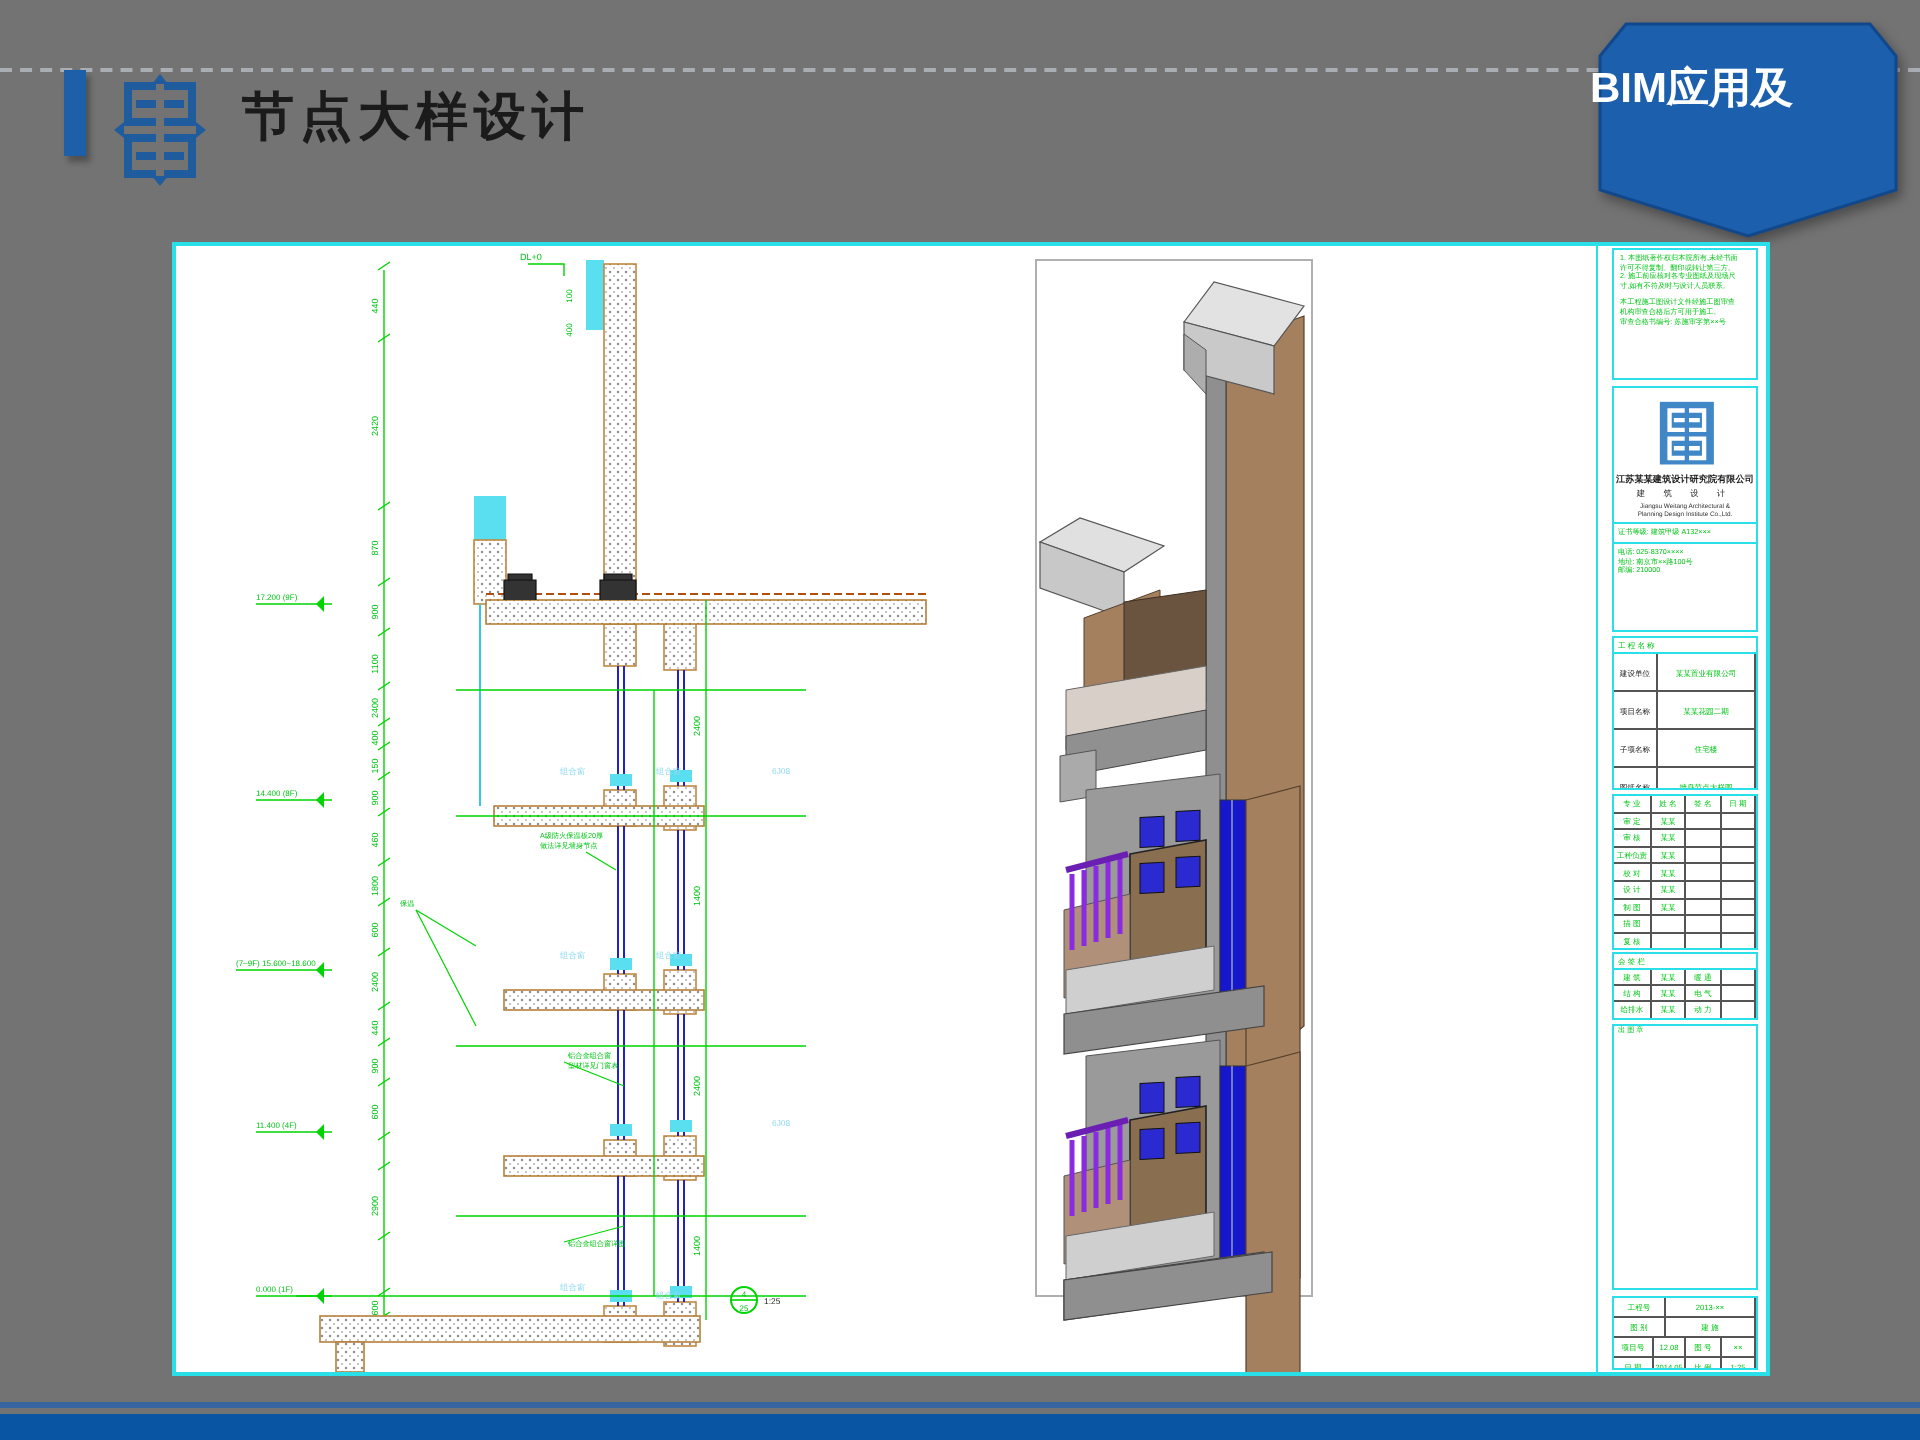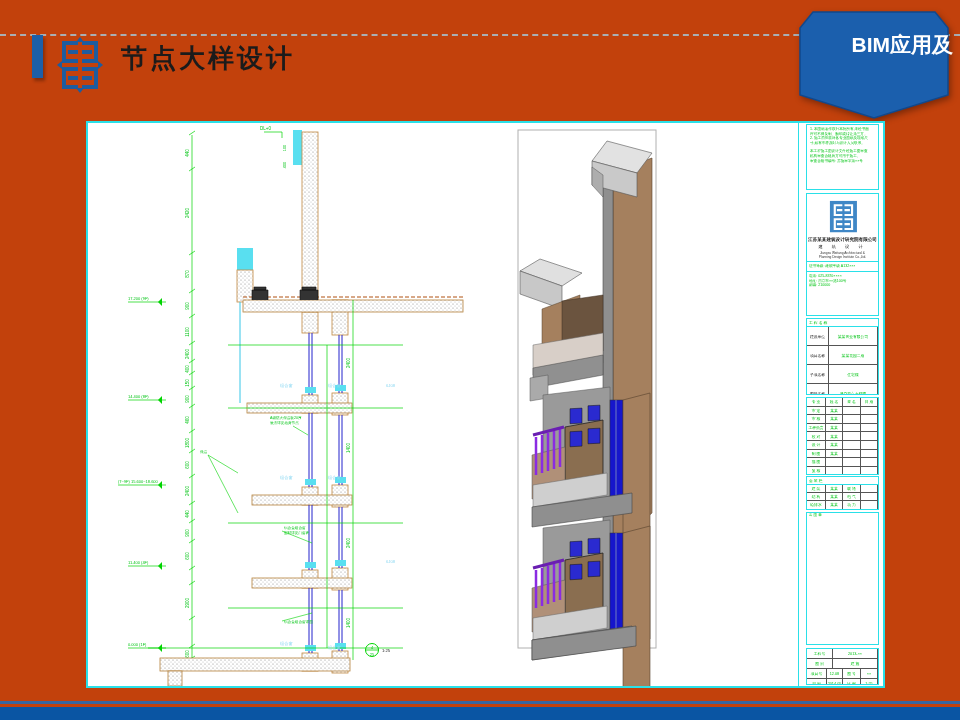--- a/index.html
+++ b/index.html
@@ -1,26 +1,26 @@
 <!DOCTYPE html>
 <html><head>
 <meta charset="utf-8">
 <style>
   html,body{margin:0;padding:0;background:#e8e8e8;}
-  #slide{position:relative;width:960px;height:720px;background:#c2410c;overflow:hidden;
+  #slide{position:relative;width:960px;height:720px;background:#737373;overflow:hidden;
          font-family:"Liberation Sans",sans-serif;}
   
   #dash-line{position:absolute;left:0;top:34px;width:960px;height:0;border-top:2px dashed #a9aeb4;}
   #accent-bar{position:absolute;left:32px;top:35px;width:11px;height:43px;background:#1d5fa8;
               box-shadow:2px 3px 3px rgba(0,0,0,.3);}
   #logo{position:absolute;left:57px;top:37px;}
   #page-title{position:absolute;left:121px;top:41px;font-size:26px;font-weight:700;color:#1b1b1b;letter-spacing:3px;}
   
   #ribbon{position:absolute;left:795px;top:6px;width:158px;height:118px;filter:drop-shadow(2px 3px 3px rgba(0,0,0,.35));}
-  #ribbon-text{position:absolute;left:795px;top:32px;width:158px;text-align:right;color:#fff;
+  #ribbon-text{position:absolute;left:795px;top:32px;width:158px;text-align:left;color:#fff;
                font-size:21px;font-weight:700;line-height:26px;}
   
   #sheet{position:absolute;left:86px;top:121px;width:795px;height:563px;border:2px solid #2ae0e8;background:#fff;}
   #cad-svg{position:absolute;left:0;top:0;}
   #tb-vline{position:absolute;left:710px;top:0;width:1px;height:563px;background:#2ae0e8;}
   
   #titleblock{position:absolute;left:717px;top:0;width:77px;height:563px;font-size:4px;color:#222;}
   .tb-box{position:absolute;left:1px;width:73px;border:1px solid #2ae0e8;background:#fff;overflow:hidden;box-sizing:border-box;}
   .g{color:#00c414;}
   .tb-note{font-size:3.6px;line-height:4.6px;padding:2px 3px;}

